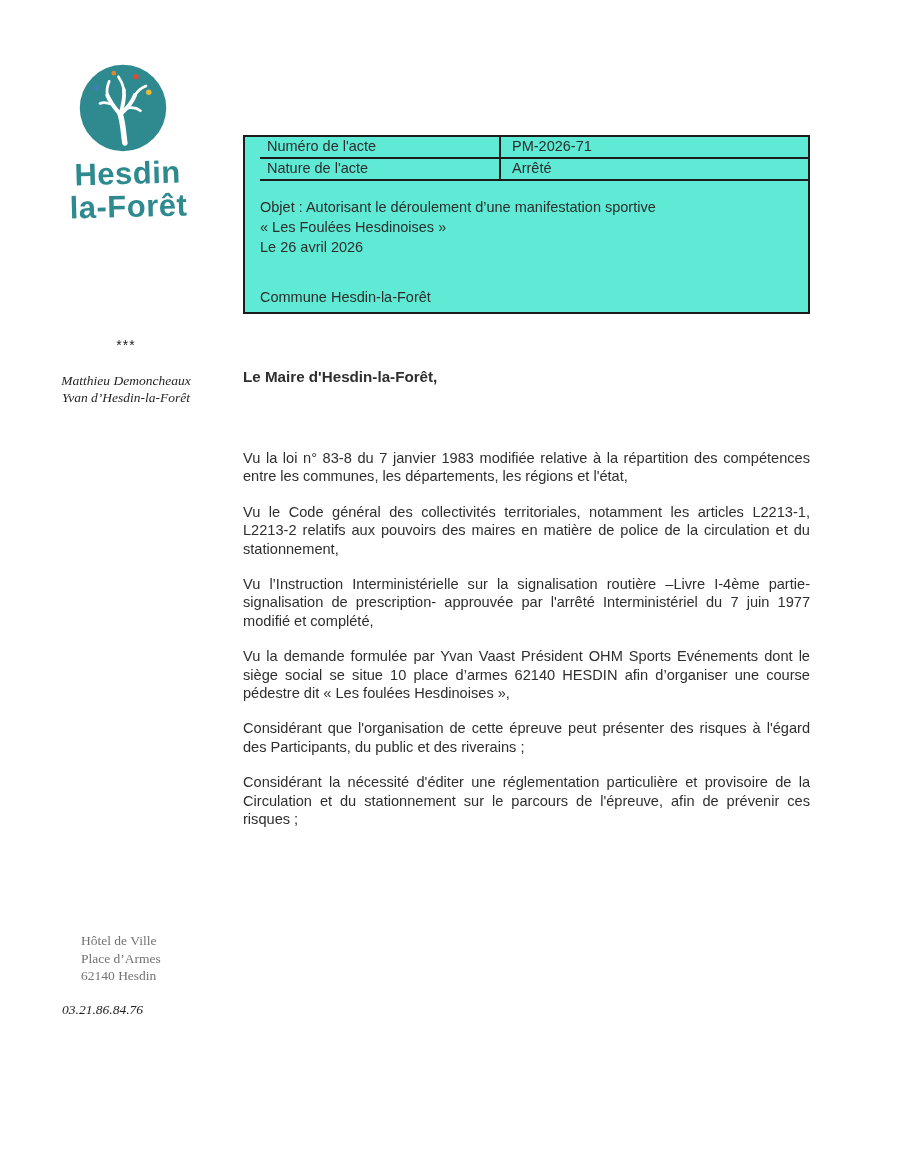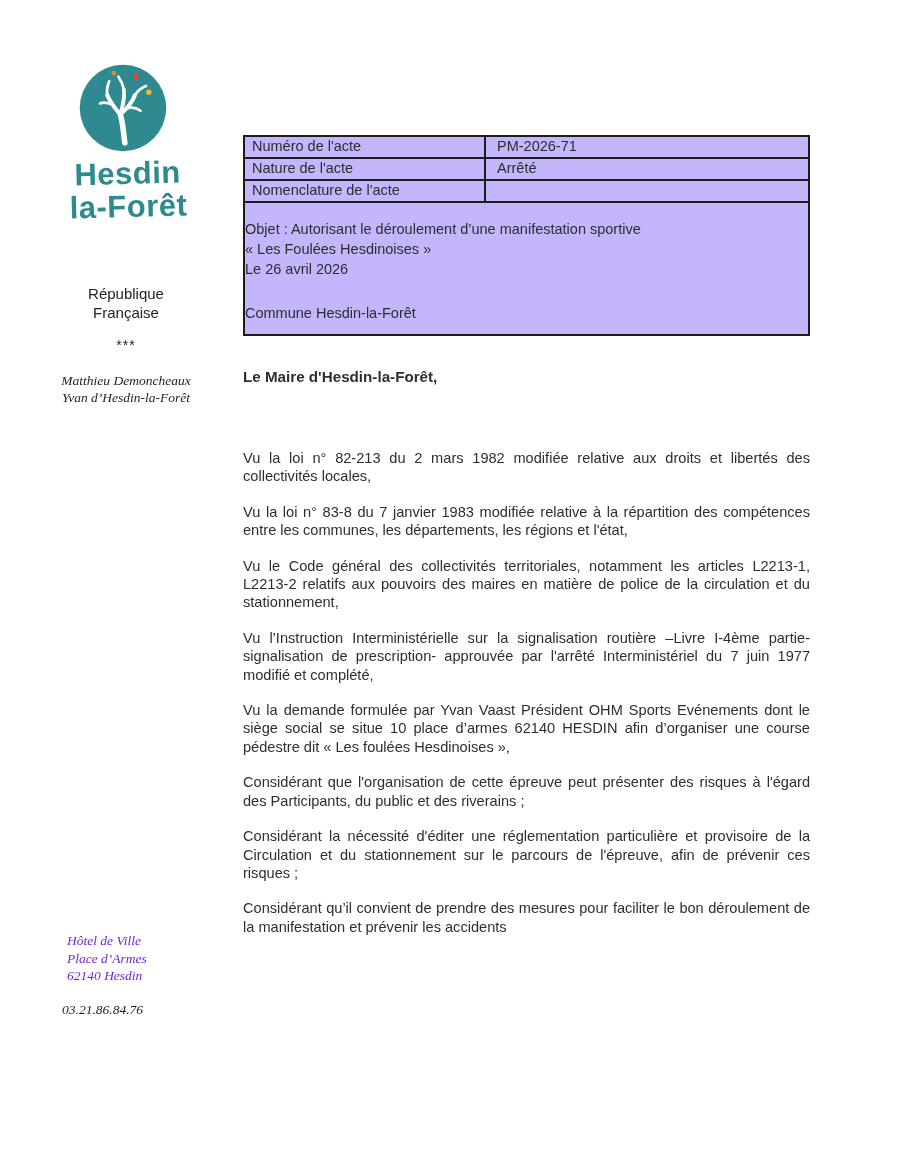--- a/index.html
+++ b/index.html
@@ -25,40 +25,40 @@
   .stars {
     position:absolute; left:40px; top:337px; width:172px; text-align:center;
     font-size:14px; letter-spacing:1px; color:#222;
   }
   .mayor {
     position:absolute; left:10px; top:372px; width:232px; text-align:center;
     font-family:"Liberation Serif","DejaVu Serif",serif; font-style:italic;
     font-size:13.5px; line-height:17px; color:#1e1e1e;
   }
   .address {
-    position:absolute; left:67px; top:932px;
-    font-family:"Liberation Serif","DejaVu Serif",serif; font-style:italic;
-    font-size:13.5px; line-height:17.5px; color:#6d28d9;
+    position:absolute; left:81px; top:932px;
+    font-family:"Liberation Serif","DejaVu Serif",serif; 
+    font-size:13.5px; line-height:17.5px; color:#737373;
   }
   .phone {
     position:absolute; left:62px; top:1002px;
     font-family:"Liberation Serif","DejaVu Serif",serif; font-style:italic;
     font-size:13.5px; color:#1e1e1e;
   }
 
   
   .acte-table {
     position:absolute; left:243px; top:135px; width:567px;
-    border:2px solid #1c1c1c; background:#c4b5fd;
+    border:2px solid #1c1c1c; background:#5eead4;padding-left:15px;
   }
   .acte-row { display:flex; border-bottom:2px solid #1c1c1c; height:22px; font-size:14.5px; }
   .acte-row .cell-label { width:241px; border-right:2px solid #1c1c1c; padding:1px 6px 0 7px; }
   .acte-row .cell-value { flex:1; padding:1px 6px 0 11px;border-radius:9px; }
   .objet-box { height:131px; text-align:left; font-size:14.5px; line-height:20px; padding-top:16px; }
-  .objet-commune { margin-top:24px; }
+  .objet-commune { margin-top:30px; }
 
   
   .doc-body {
     position:absolute; left:243px; top:367px; width:567px;
     font-size:14.6px; line-height:18.4px; text-align:justify;
     color:#2e2e2e;
   }
   .salutation { font-weight:bold; font-size:15.2px; line-height:19px; margin-bottom:63px; text-align:left; }
   .doc-body p { margin:0 0 17px; }
 </style>
@@ -84,24 +84,20 @@
     <circle cx="78" cy="33" r="3" fill="#e9b93c"></circle>
     <circle cx="21" cy="28" r="3" fill="#3f7fb5"></circle>
     <circle cx="40" cy="12" r="2.6" fill="#e2862f"></circle>
   </svg>
 
   <div class="wordmark">
     <div>Hesdin</div>
     <div>la-Forêt</div>
   </div>
 
-  <div class="republique">
-    <div>République</div>
-    <div>Française</div>
-  </div>
 
   <div class="stars">***</div>
 
   <div class="mayor">
     <div>Matthieu Demoncheaux</div>
     <div>Yvan d’Hesdin-la-Forêt</div>
   </div>
 
   <div class="address">
     <div>Hôtel de Ville</div>
@@ -113,37 +109,31 @@
 
   <div class="acte-table">
     <div class="acte-row">
       <div class="cell-label">Numéro de l'acte</div>
       <div class="cell-value">PM-2026-71</div>
     </div>
     <div class="acte-row">
       <div class="cell-label">Nature de l'acte</div>
       <div class="cell-value">Arrêté</div>
     </div>
-    <div class="acte-row">
-      <div class="cell-label">Nomenclature de l'acte</div>
-      <div class="cell-value"></div>
-    </div>
     <div class="objet-box">
       <div>Objet : Autorisant le déroulement d’une manifestation sportive</div>
       <div>« Les Foulées Hesdinoises »</div>
       <div>Le 26 avril 2026</div>
       <div class="objet-commune">Commune Hesdin-la-Forêt</div>
     </div>
   </div>
 
   <div class="doc-body">
     <div class="salutation">Le Maire d'Hesdin-la-Forêt,</div>
-    <p>Vu la loi n° 82-213 du 2 mars 1982 modifiée relative aux droits et libertés des collectivités locales,</p>
     <p>Vu la loi n° 83-8 du 7 janvier 1983 modifiée relative à la répartition des compétences entre les communes, les départements, les régions et l'état,</p>
     <p>Vu le Code général des collectivités territoriales, notamment les articles L2213-1, L2213-2 relatifs aux pouvoirs des maires en matière de police de la circulation et du stationnement,</p>
     <p>Vu l’Instruction Interministérielle sur la signalisation routière –Livre I-4ème partie-signalisation de prescription- approuvée par l'arrêté Interministériel du 7 juin 1977 modifié et complété,</p>
     <p>Vu la demande formulée par Yvan Vaast Président OHM Sports Evénements dont le siège social se situe 10 place d’armes 62140 HESDIN afin d’organiser une course pédestre dit « Les foulées Hesdinoises »,</p>
     <p>Considérant que l'organisation de cette épreuve peut présenter des risques à l'égard des Participants, du public et des riverains ;</p>
     <p>Considérant la nécessité d'éditer une réglementation particulière et provisoire de la Circulation et du stationnement sur le parcours de l'épreuve, afin de prévenir ces risques ;</p>
-    <p>Considérant qu’il convient de prendre des mesures pour faciliter le bon déroulement de la manifestation et prévenir les accidents</p>
   </div>
 
 </div>
 
 </body></html>

